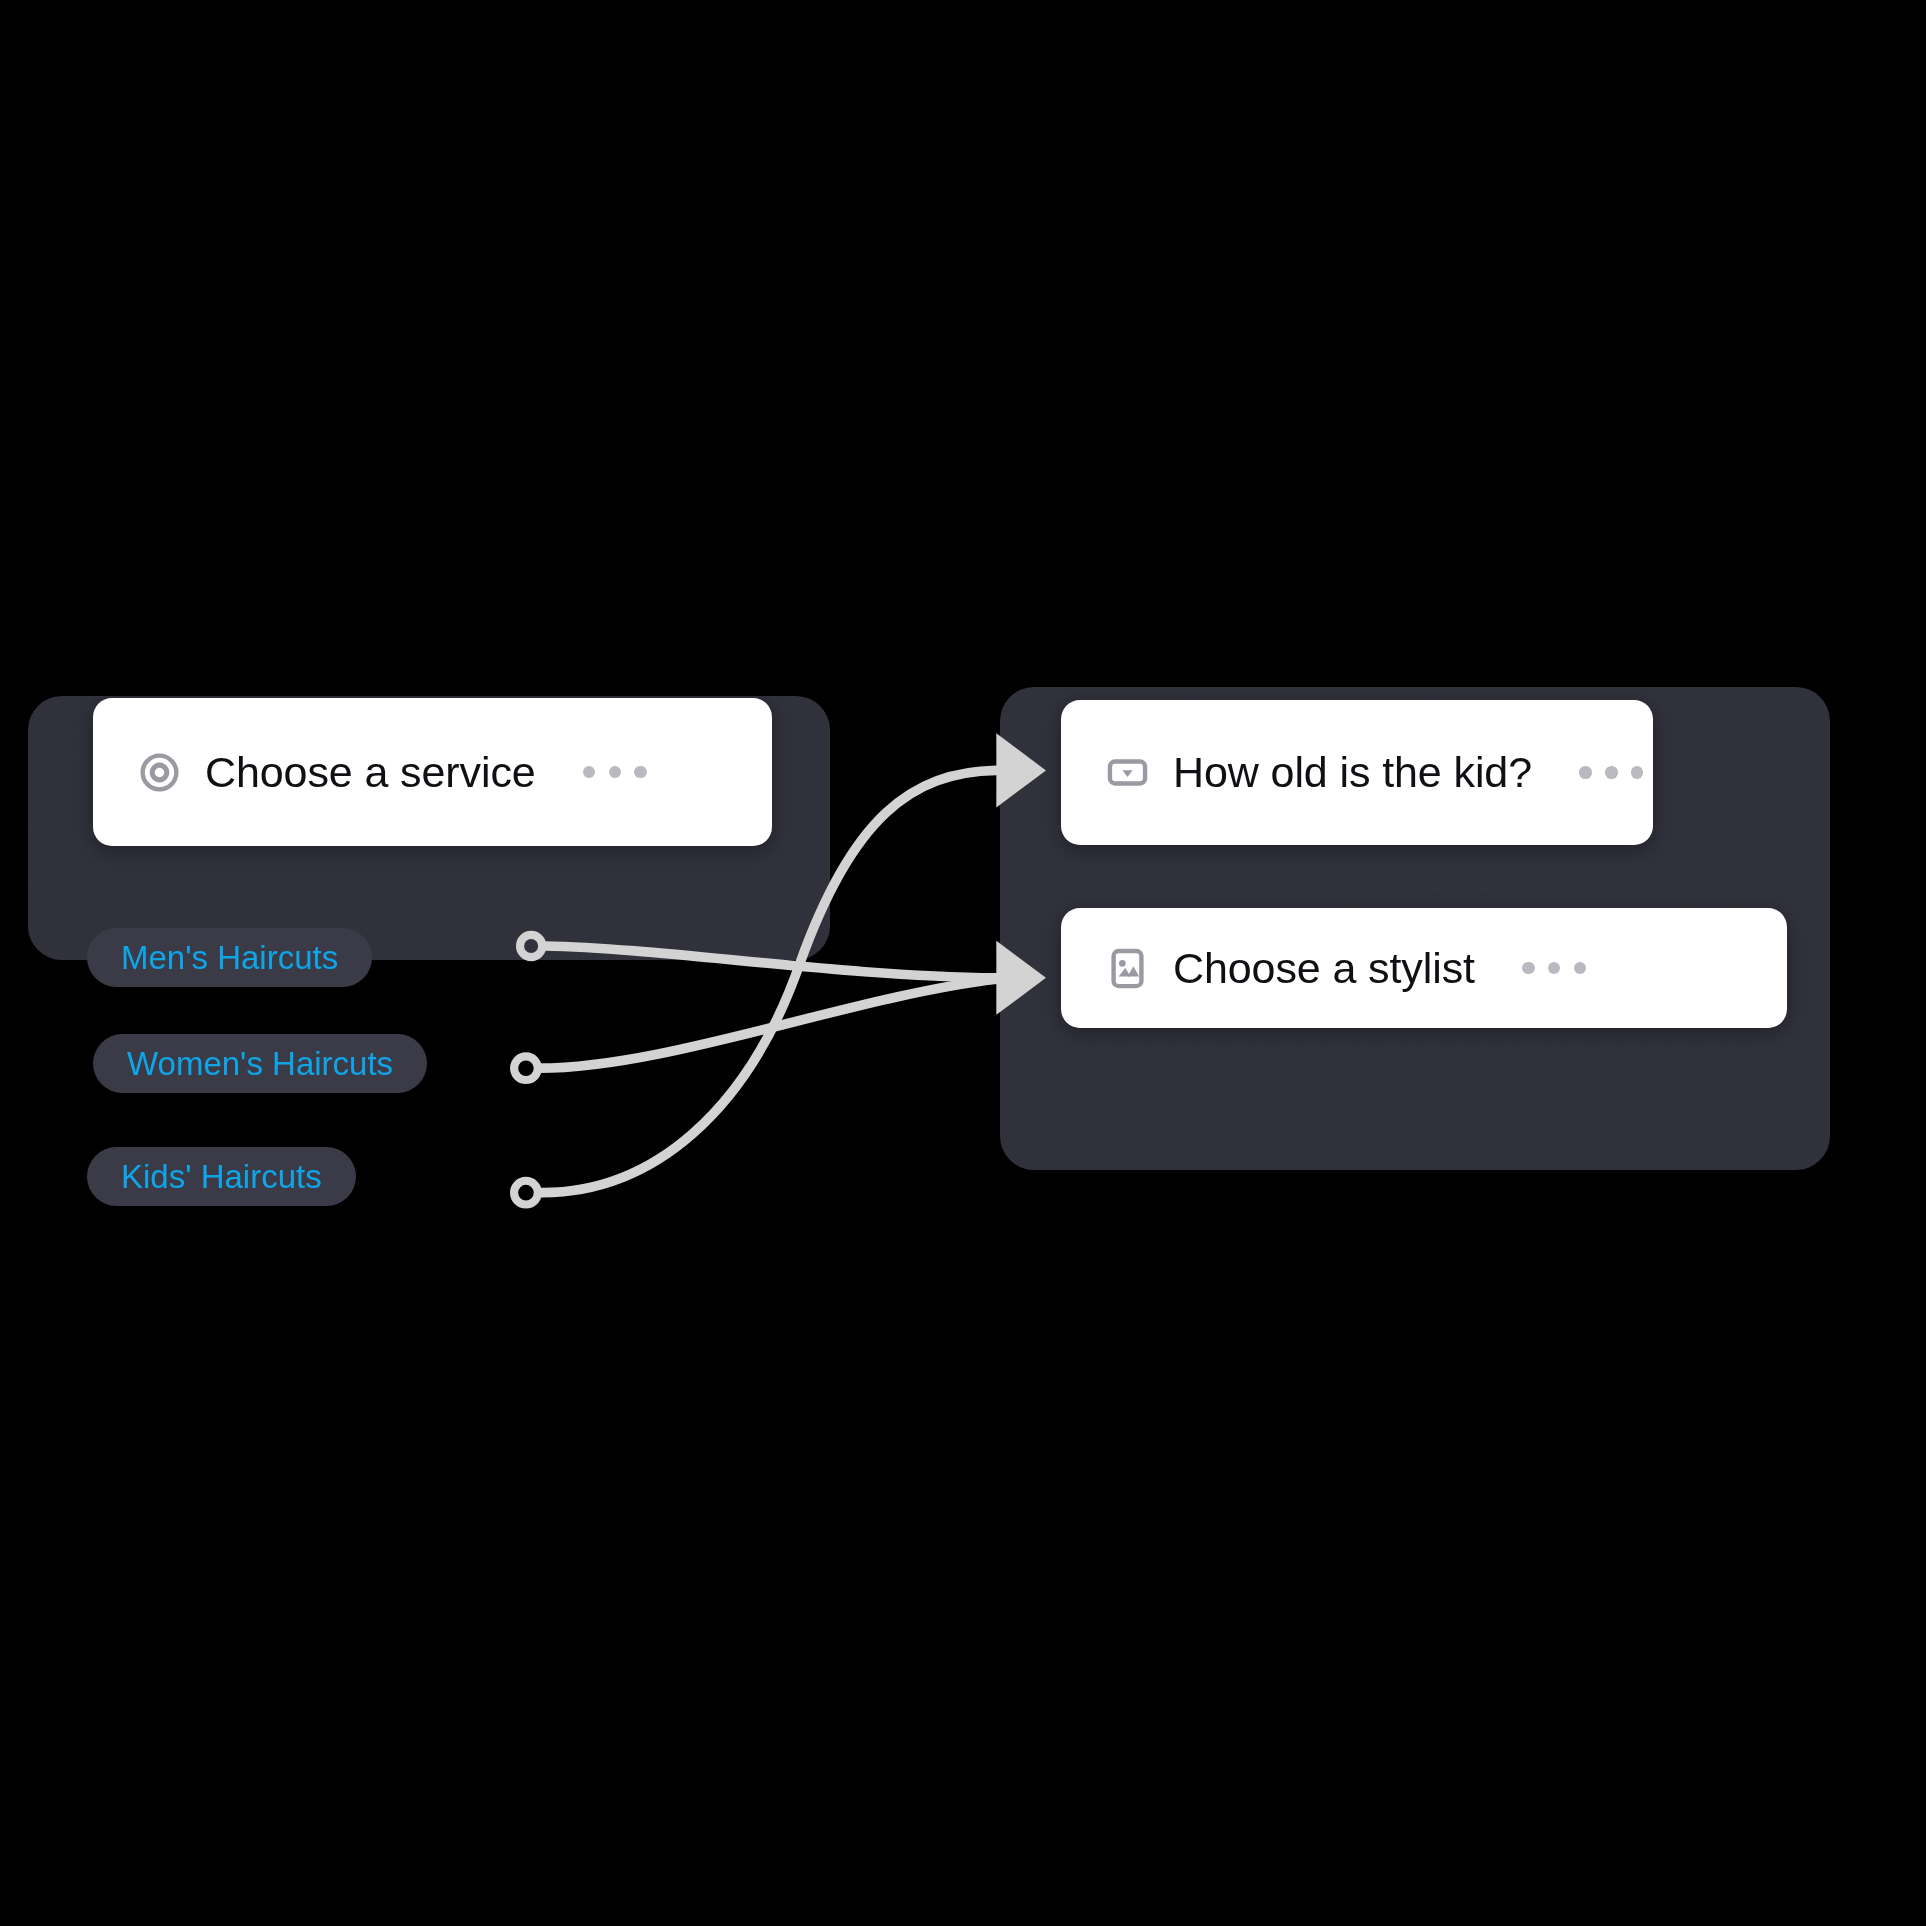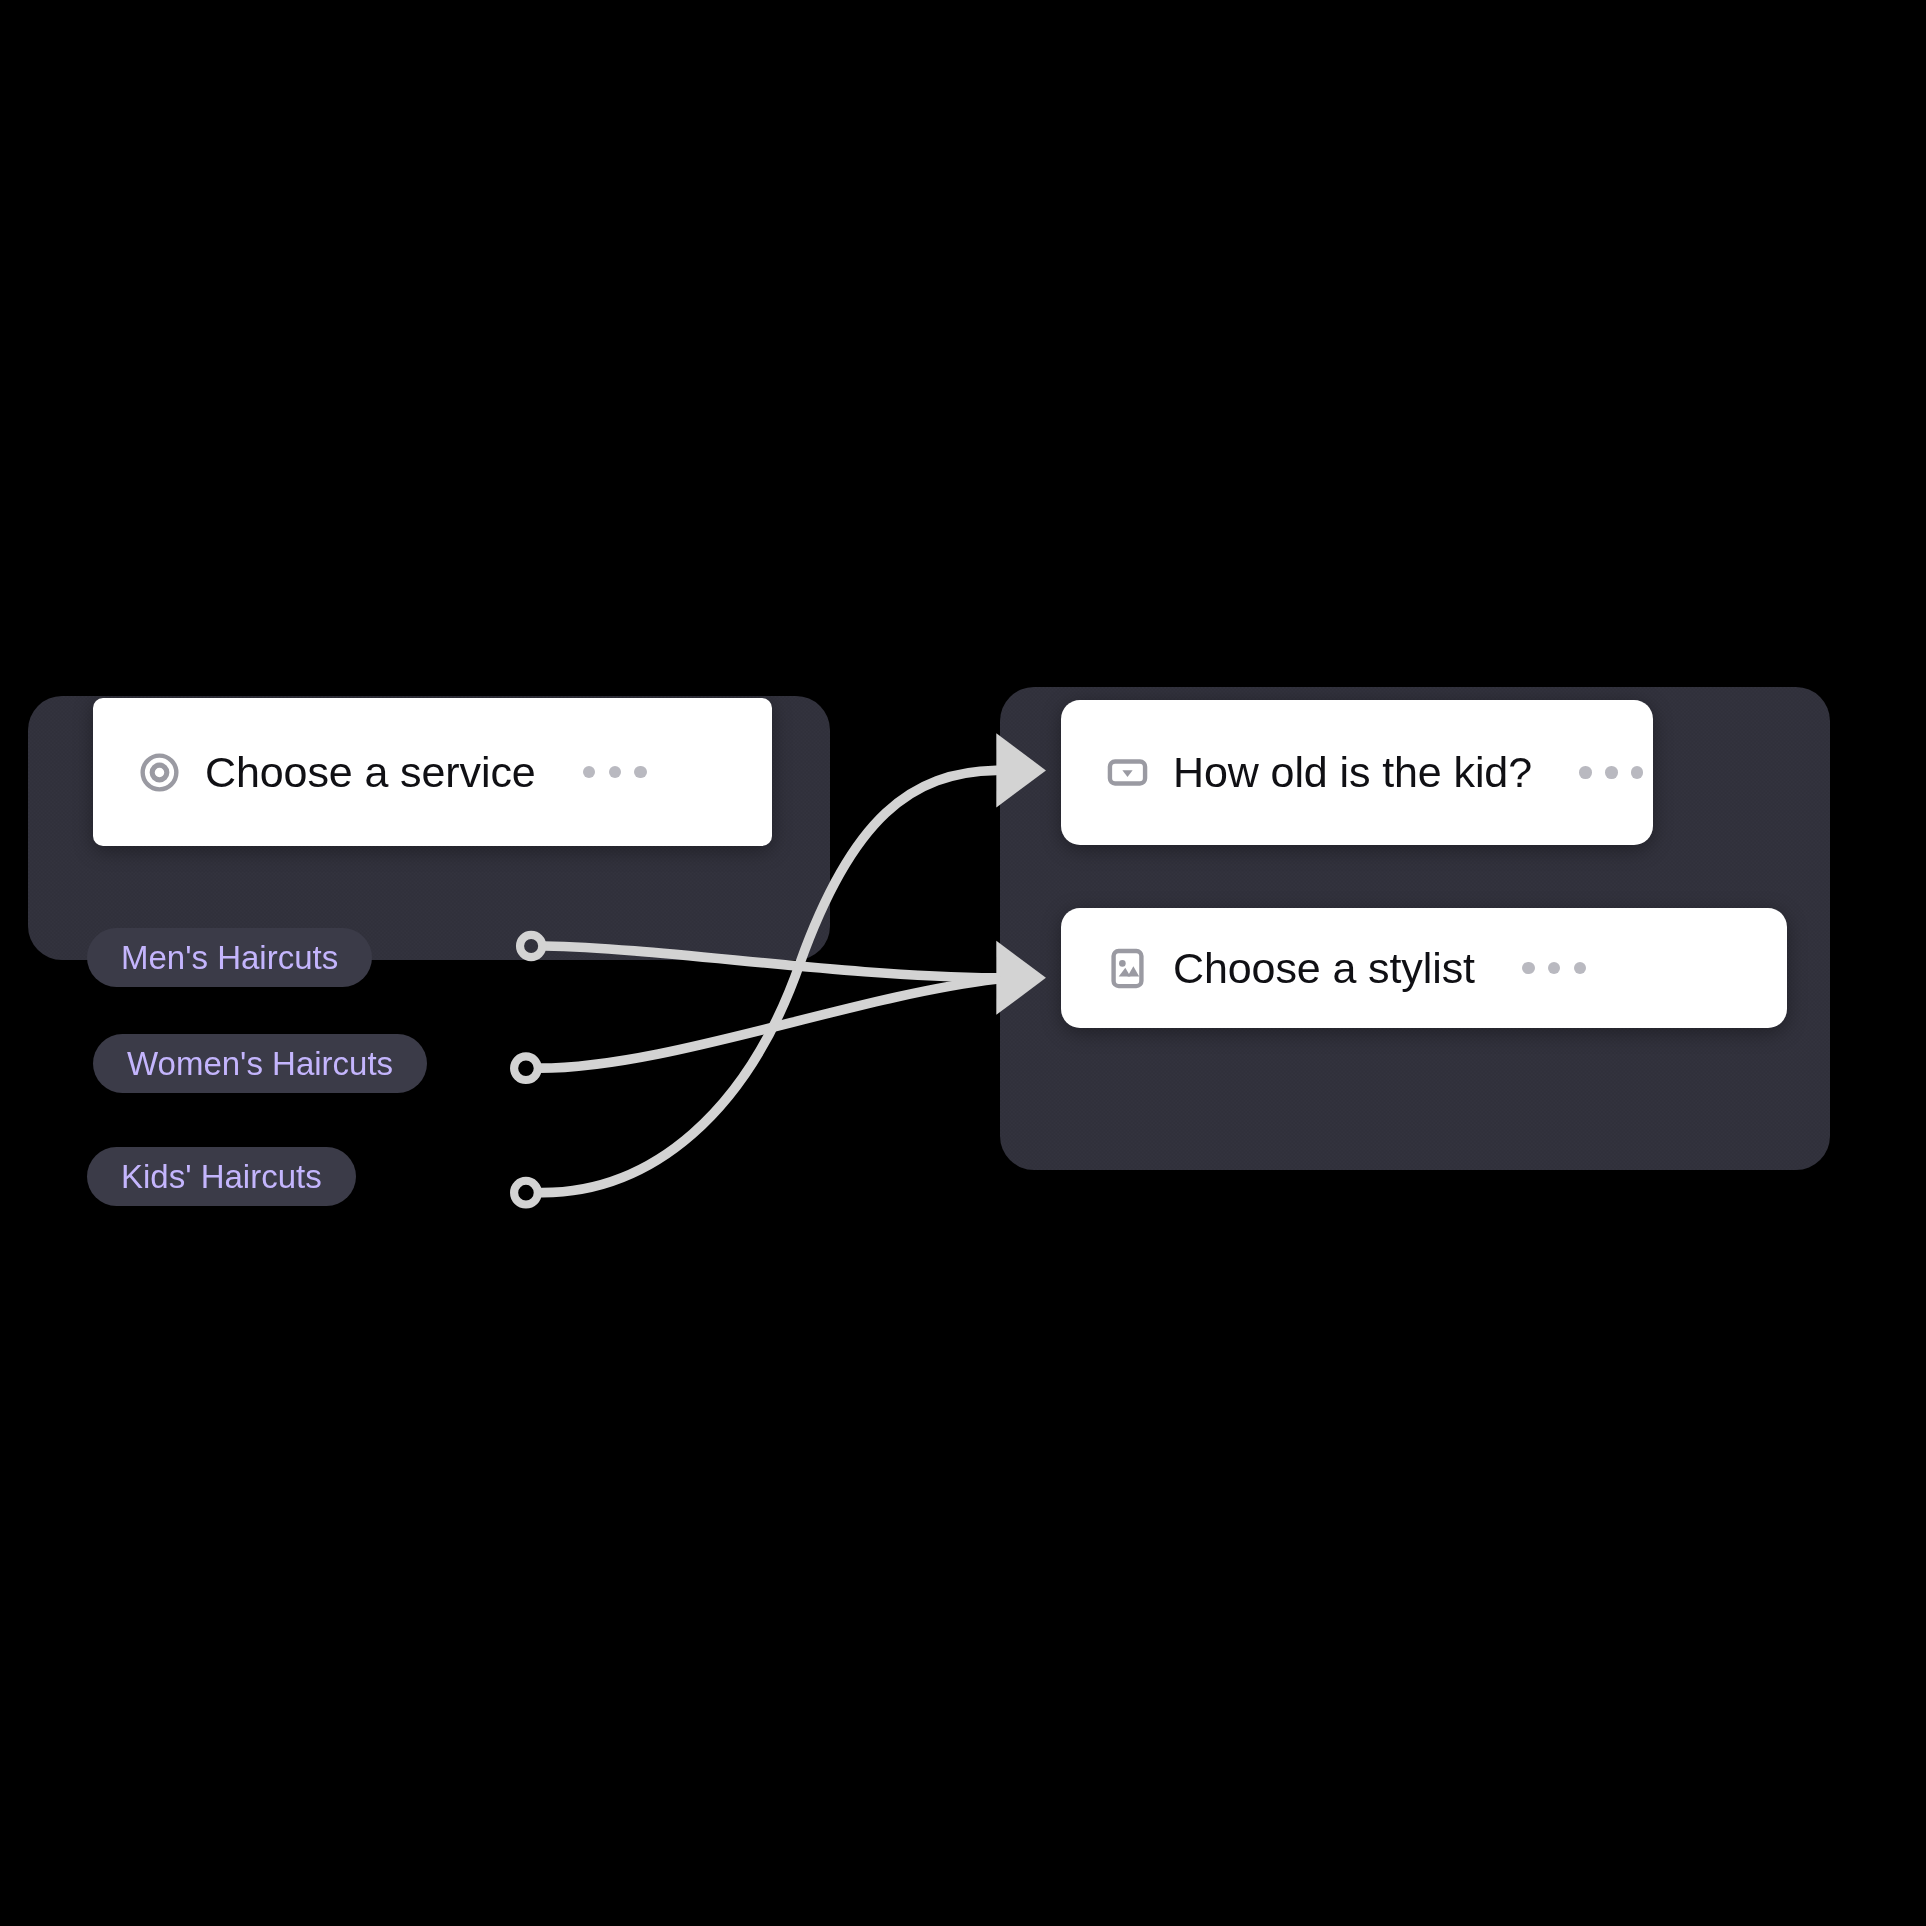--- a/index.html
+++ b/index.html
@@ -32,21 +32,21 @@
   .node{
     position:absolute;
     background:#ffffff;
     border-radius:19px;
     display:flex;
     align-items:center;
     box-sizing:border-box;
     padding:0 41px 0 46px;
     box-shadow:0 4.4px 19px rgba(0,0,0,.35);
   }
-  #node-choose-service{left:93px;top:698px;width:679px;height:148px;border-radius:10px;}
+  #node-choose-service{left:93px;top:698px;width:679px;height:148px;}
   #node-how-old{left:1061px;top:700px;width:592px;height:145px;}
   #node-choose-stylist{left:1061px;top:908px;width:726px;height:120px;}
 
   .node-icon{
     flex:0 0 auto;
     width:41px;height:41px;
     margin-right:25px;
     display:block;
     color:#9a9aa2;
   }
@@ -75,21 +75,21 @@
   
   .pill{
     position:absolute;
     background:#3b3b48;
     border-radius:740px;
     display:flex;align-items:center;
     padding:0 34px;
     height:59px;
     box-sizing:border-box;
     font-size:33px;
-    color:#c4b5fd;
+    color:#0ea5e9;
     white-space:nowrap;
     cursor:pointer;
   }
   #pill-mens{left:87px;top:928px;}
   #pill-womens{left:93px;top:1034px;}
   #pill-kids{left:87px;top:1147px;text-align:right;}
 
   
   #edges{position:absolute;left:0;top:0;width:1926px;height:1926px;pointer-events:none;}
   .edge-path{fill:none;stroke:#d3d3d3;stroke-width:13;stroke-linecap:round;}

